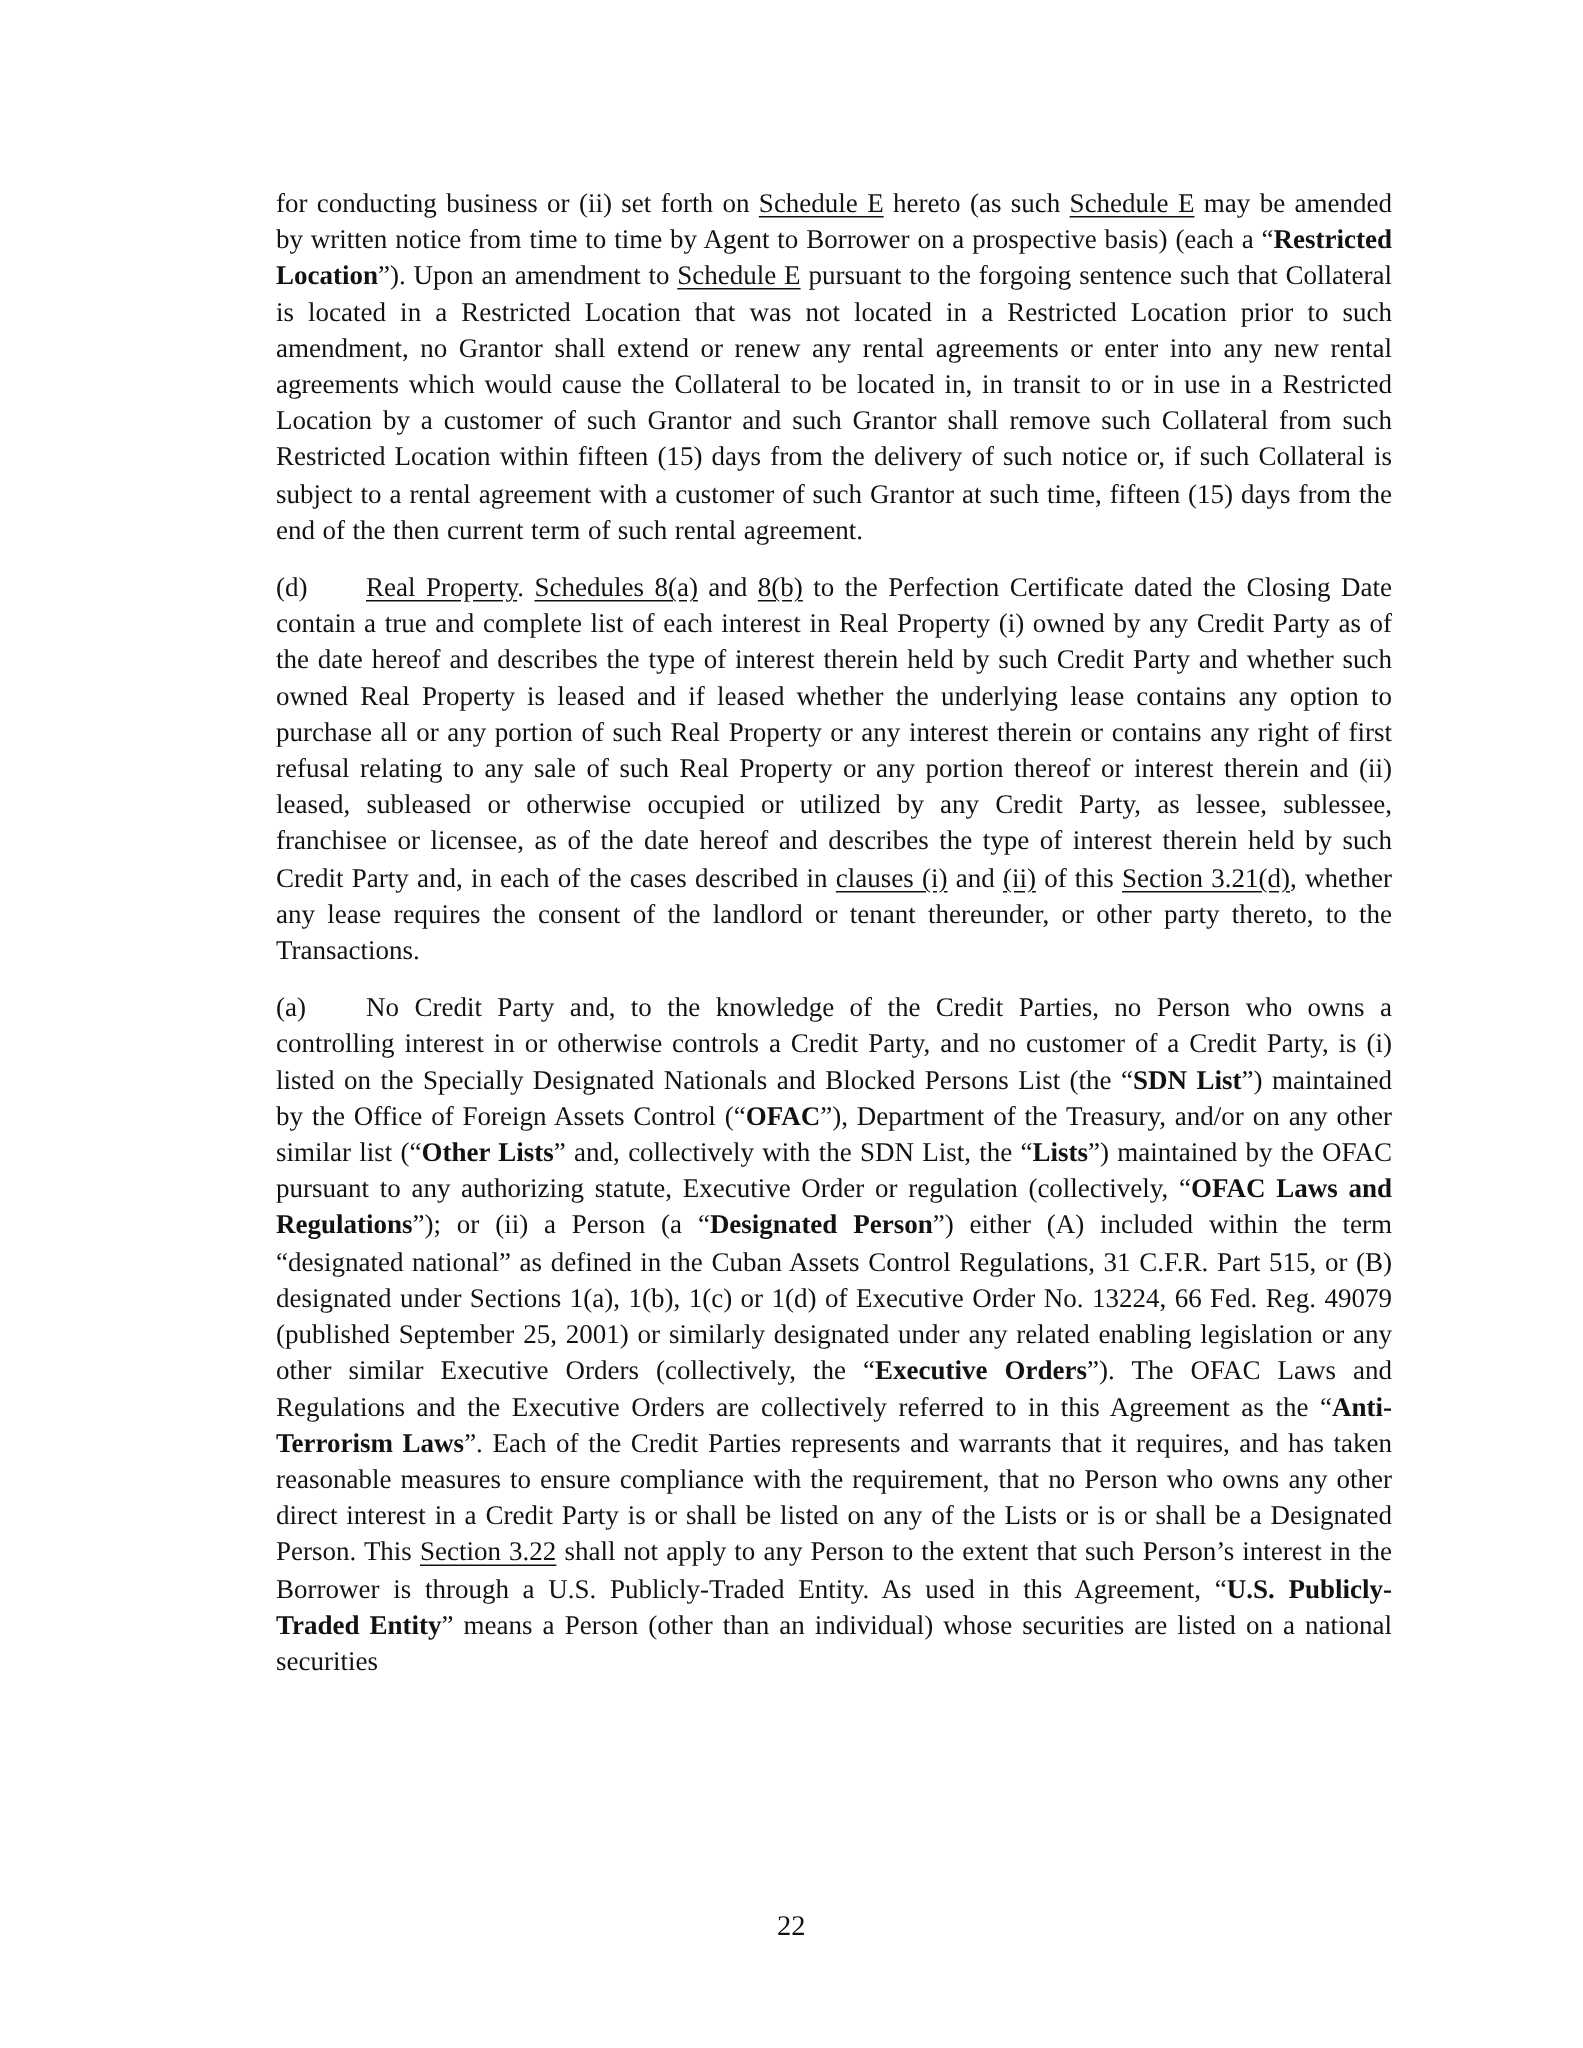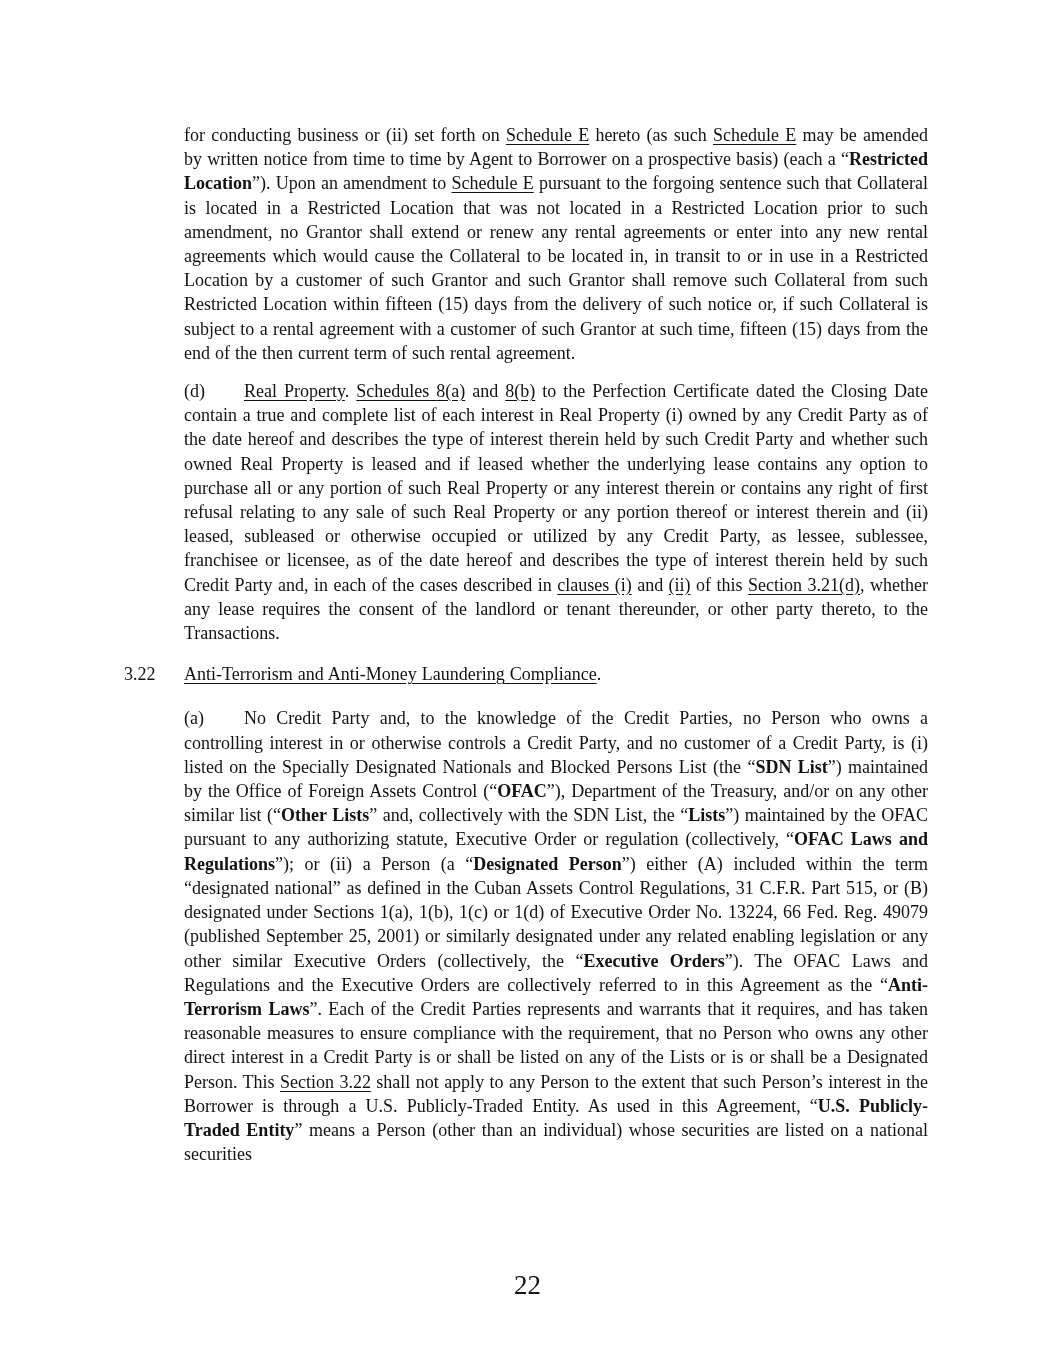--- a/index.html
+++ b/index.html
@@ -43,28 +43,27 @@
   .run-label {
     display: inline-block;
     width: 60px;
   }
   .pagenum {
     position: absolute;
     top: 1273px;
     left: 0;
     width: 1055px;
     text-align: center;
-    font-size: 27px;
+    font-size: 19px;
     line-height: 24.2px;
   }
 </style>
 </head>
 <body>
 
 <div class="sheet">
   <div class="content">
       <div class="para body"><span>for conducting business or (ii) set forth on </span><span class="run-u">Schedule E</span><span> hereto (as such </span><span class="run-u">Schedule E</span><span> may be amended by written notice from time to time by Agent to Borrower on a prospective basis) (each a “</span><span class="run-b">Restricted Location</span><span>”).  Upon an amendment to </span><span class="run-u">Schedule E</span><span> pursuant to the forgoing sentence such that Collateral is located in a Restricted Location that was not located in a Restricted Location prior to such amendment, no Grantor shall extend or renew any rental agreements or enter into any new rental agreements which would cause the Collateral to be located in, in transit to or in use in a Restricted Location by a customer of such Grantor and such Grantor shall remove such Collateral from such Restricted Location within fifteen (15) days from the delivery of such notice or, if such Collateral is subject to a rental agreement with a customer of such Grantor at such time, fifteen (15) days from the end of the then current term of such rental agreement.</span></div>
       <div class="para body"><span class="run-label">(d)</span><span class="run-u">Real Property</span><span>.  </span><span class="run-u">Schedules 8(a)</span><span> and </span><span class="run-u">8(b)</span><span> to the Perfection Certificate dated the Closing Date contain a true and complete list of each interest in Real Property (i) owned by any Credit Party as of the date hereof and describes the type of interest therein held by such Credit Party and whether such owned Real Property is leased and if leased whether the underlying lease contains any option to purchase all or any portion of such Real Property or any interest therein or contains any right of first refusal relating to any sale of such Real Property or any portion thereof or interest therein and (ii) leased, subleased or otherwise occupied or utilized by any Credit Party, as lessee, sublessee, franchisee or licensee, as of the date hereof and describes the type of interest therein held by such Credit Party and, in each of the cases described in </span><span class="run-u">clauses (i)</span><span> and </span><span class="run-u">(ii)</span><span> of this </span><span class="run-u">Section 3.21(d)</span><span>, whether any lease requires the consent of the landlord or tenant thereunder, or other party thereto, to the Transactions.</span></div>
-      <div class="para heading"><span class="run-label">3.22</span><span class="run-u">Anti-Terrorism and Anti-Money Laundering Compliance</span><span>.</span></div>
       <div class="para body"><span class="run-label">(a)</span><span>No Credit Party and, to the knowledge of the Credit Parties, no Person who owns a controlling interest in or otherwise controls a Credit Party, and no customer of a Credit Party, is (i) listed on the Specially Designated Nationals and Blocked Persons List (the “</span><span class="run-b">SDN List</span><span>”) maintained by the Office of Foreign Assets Control (“</span><span class="run-b">OFAC</span><span>”), Department of the Treasury, and/or on any other similar list (“</span><span class="run-b">Other Lists</span><span>” and, collectively with the SDN List, the “</span><span class="run-b">Lists</span><span>”) maintained by the OFAC pursuant to any authorizing statute, Executive Order or regulation (collectively, “</span><span class="run-b">OFAC Laws and Regulations</span><span>”); or (ii) a Person (a “</span><span class="run-b">Designated Person</span><span>”) either (A) included within the term “designated national” as defined in the Cuban Assets Control Regulations, 31 C.F.R. Part 515, or (B) designated under Sections 1(a), 1(b), 1(c) or 1(d) of Executive Order No. 13224, 66 Fed. Reg. 49079 (published September 25, 2001) or similarly designated under any related enabling legislation or any other similar Executive Orders (collectively, the “</span><span class="run-b">Executive Orders</span><span>”).  The OFAC Laws and Regulations and the Executive Orders are collectively referred to in this Agreement as the “</span><span class="run-b">Anti-Terrorism Laws</span><span>”.  Each of the Credit Parties represents and warrants that it requires, and has taken reasonable measures to ensure compliance with the requirement, that no Person who owns any other direct interest in a Credit Party is or shall be listed on any of the Lists or is or shall be a Designated Person.  This </span><span class="run-u">Section 3.22</span><span> shall not apply to any Person to the extent that such Person’s interest in the Borrower is through a U.S. Publicly-Traded Entity.  As used in this Agreement, “</span><span class="run-b">U.S. Publicly-Traded Entity</span><span>” means a Person (other than an individual) whose securities are listed on a national securities</span></div>
     </div>
   <div class="pagenum">22</div>
 </div>
 
 </body></html>

